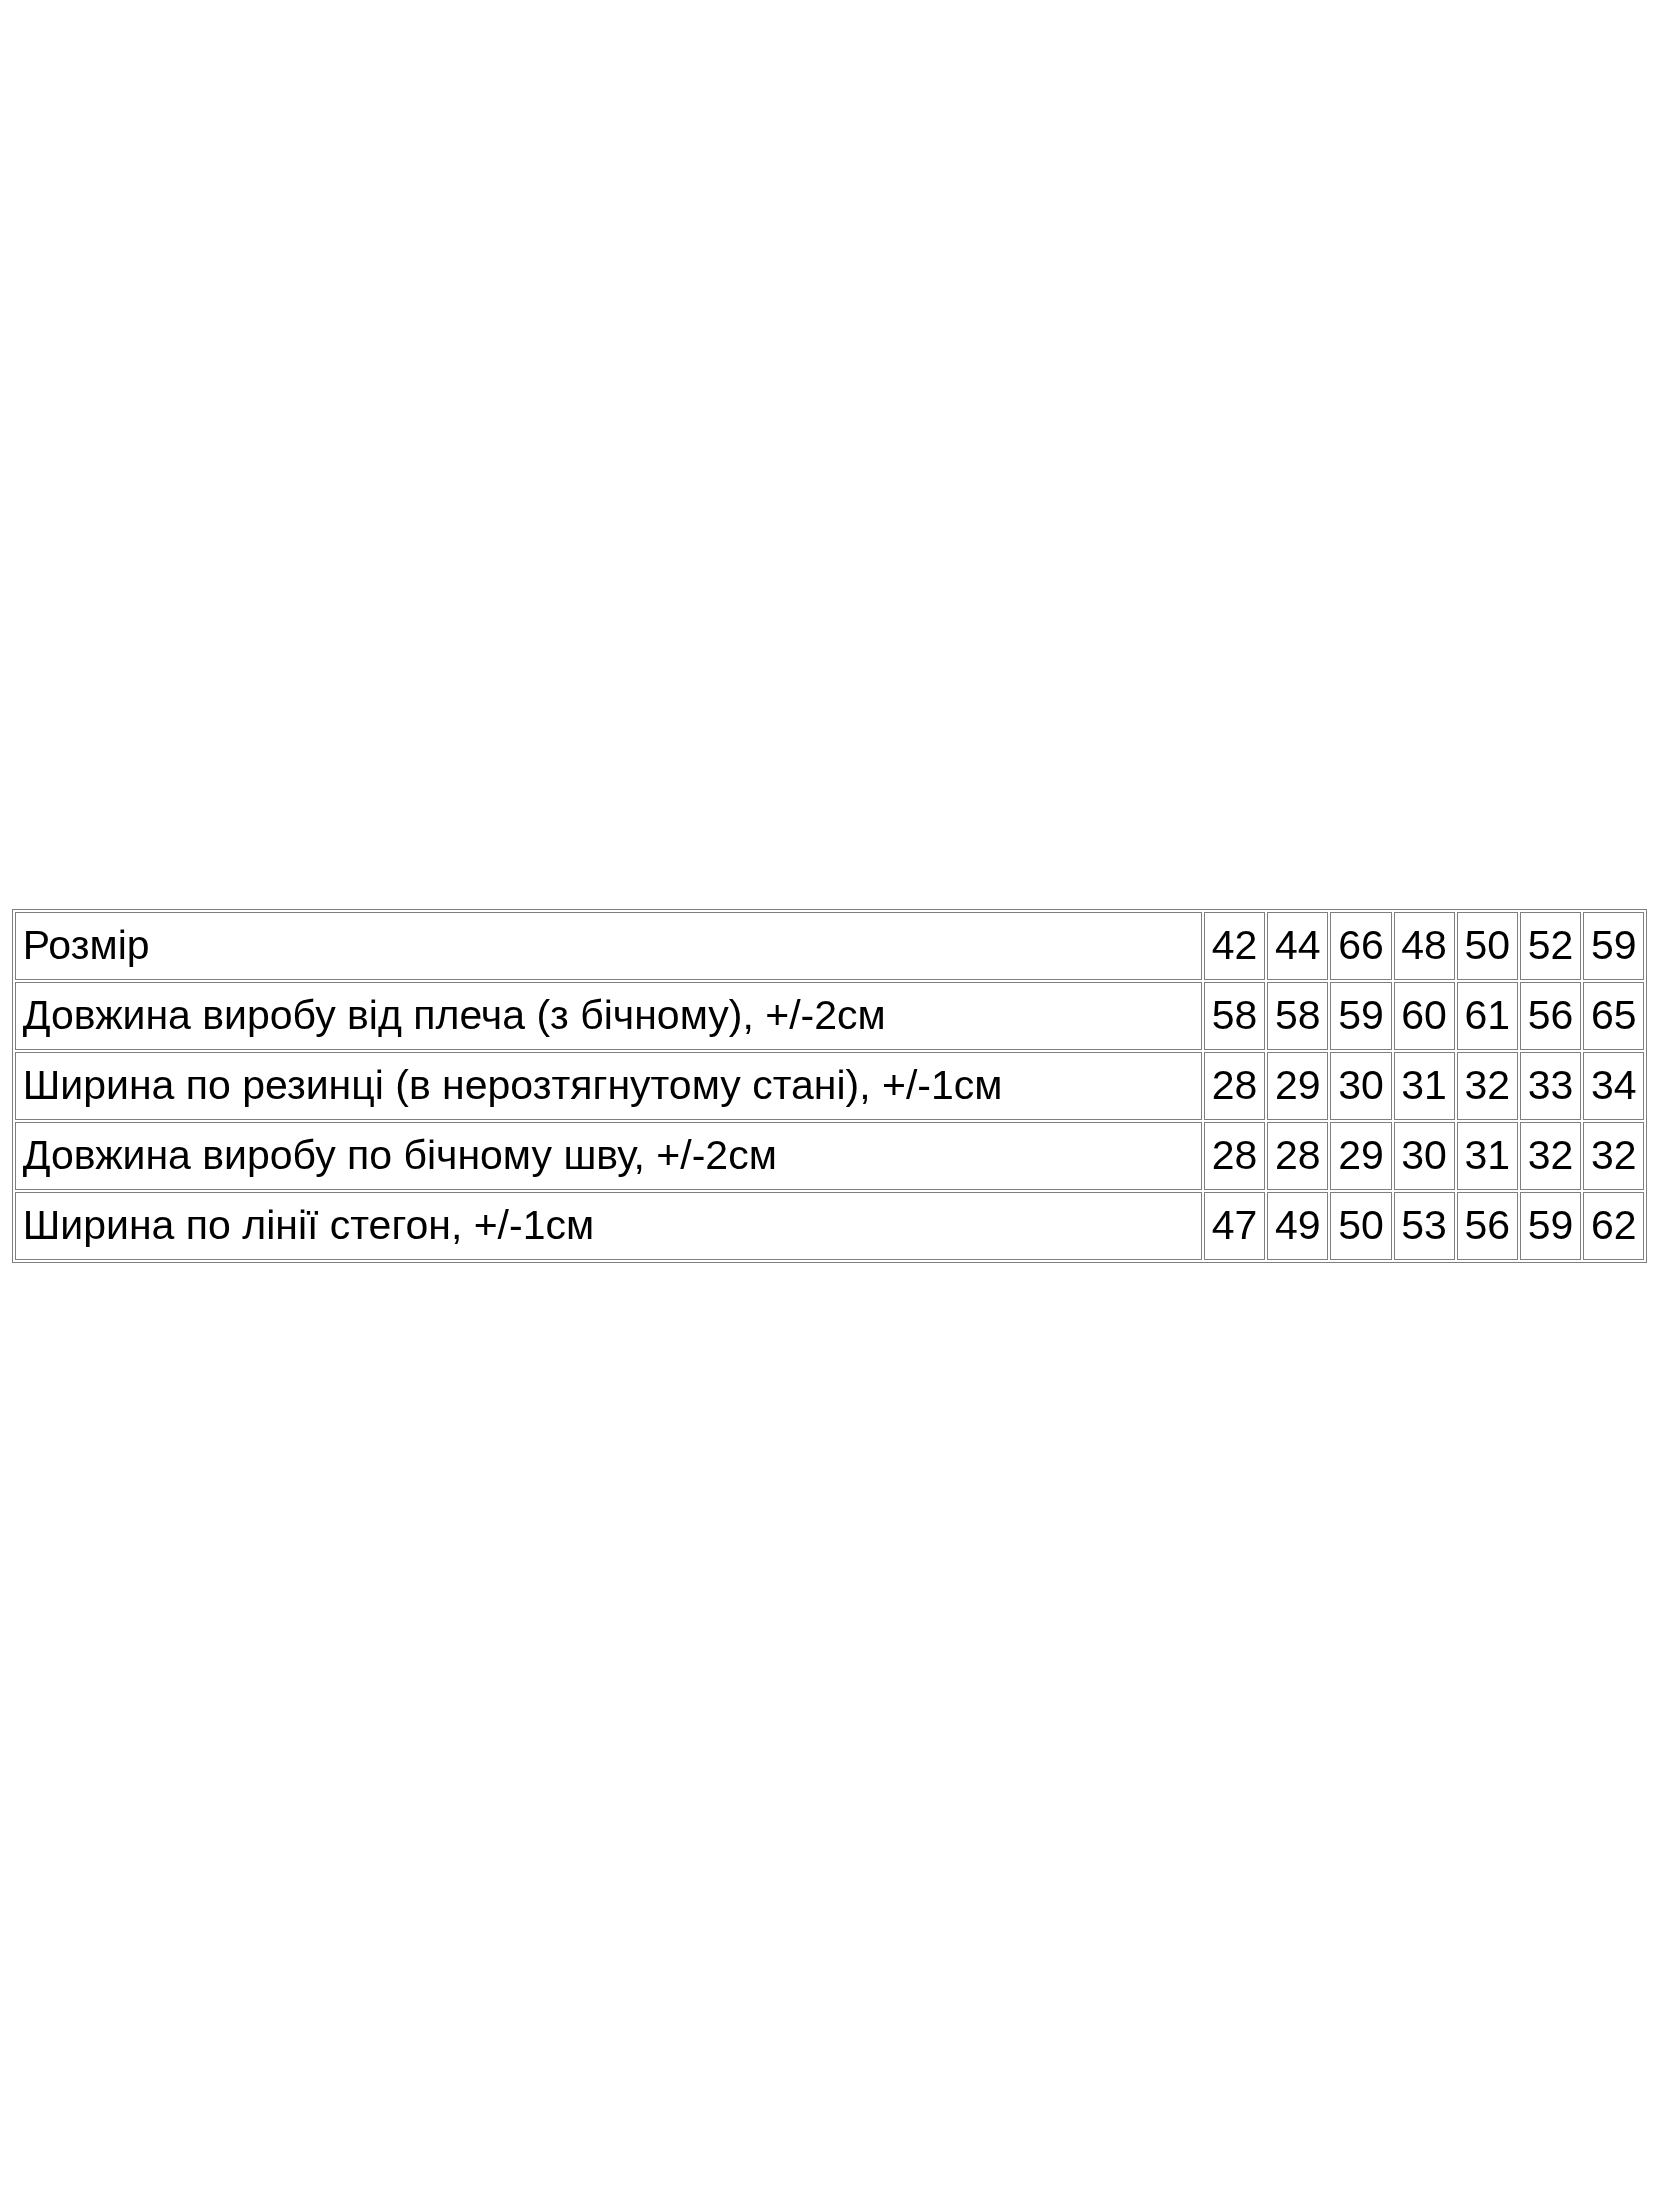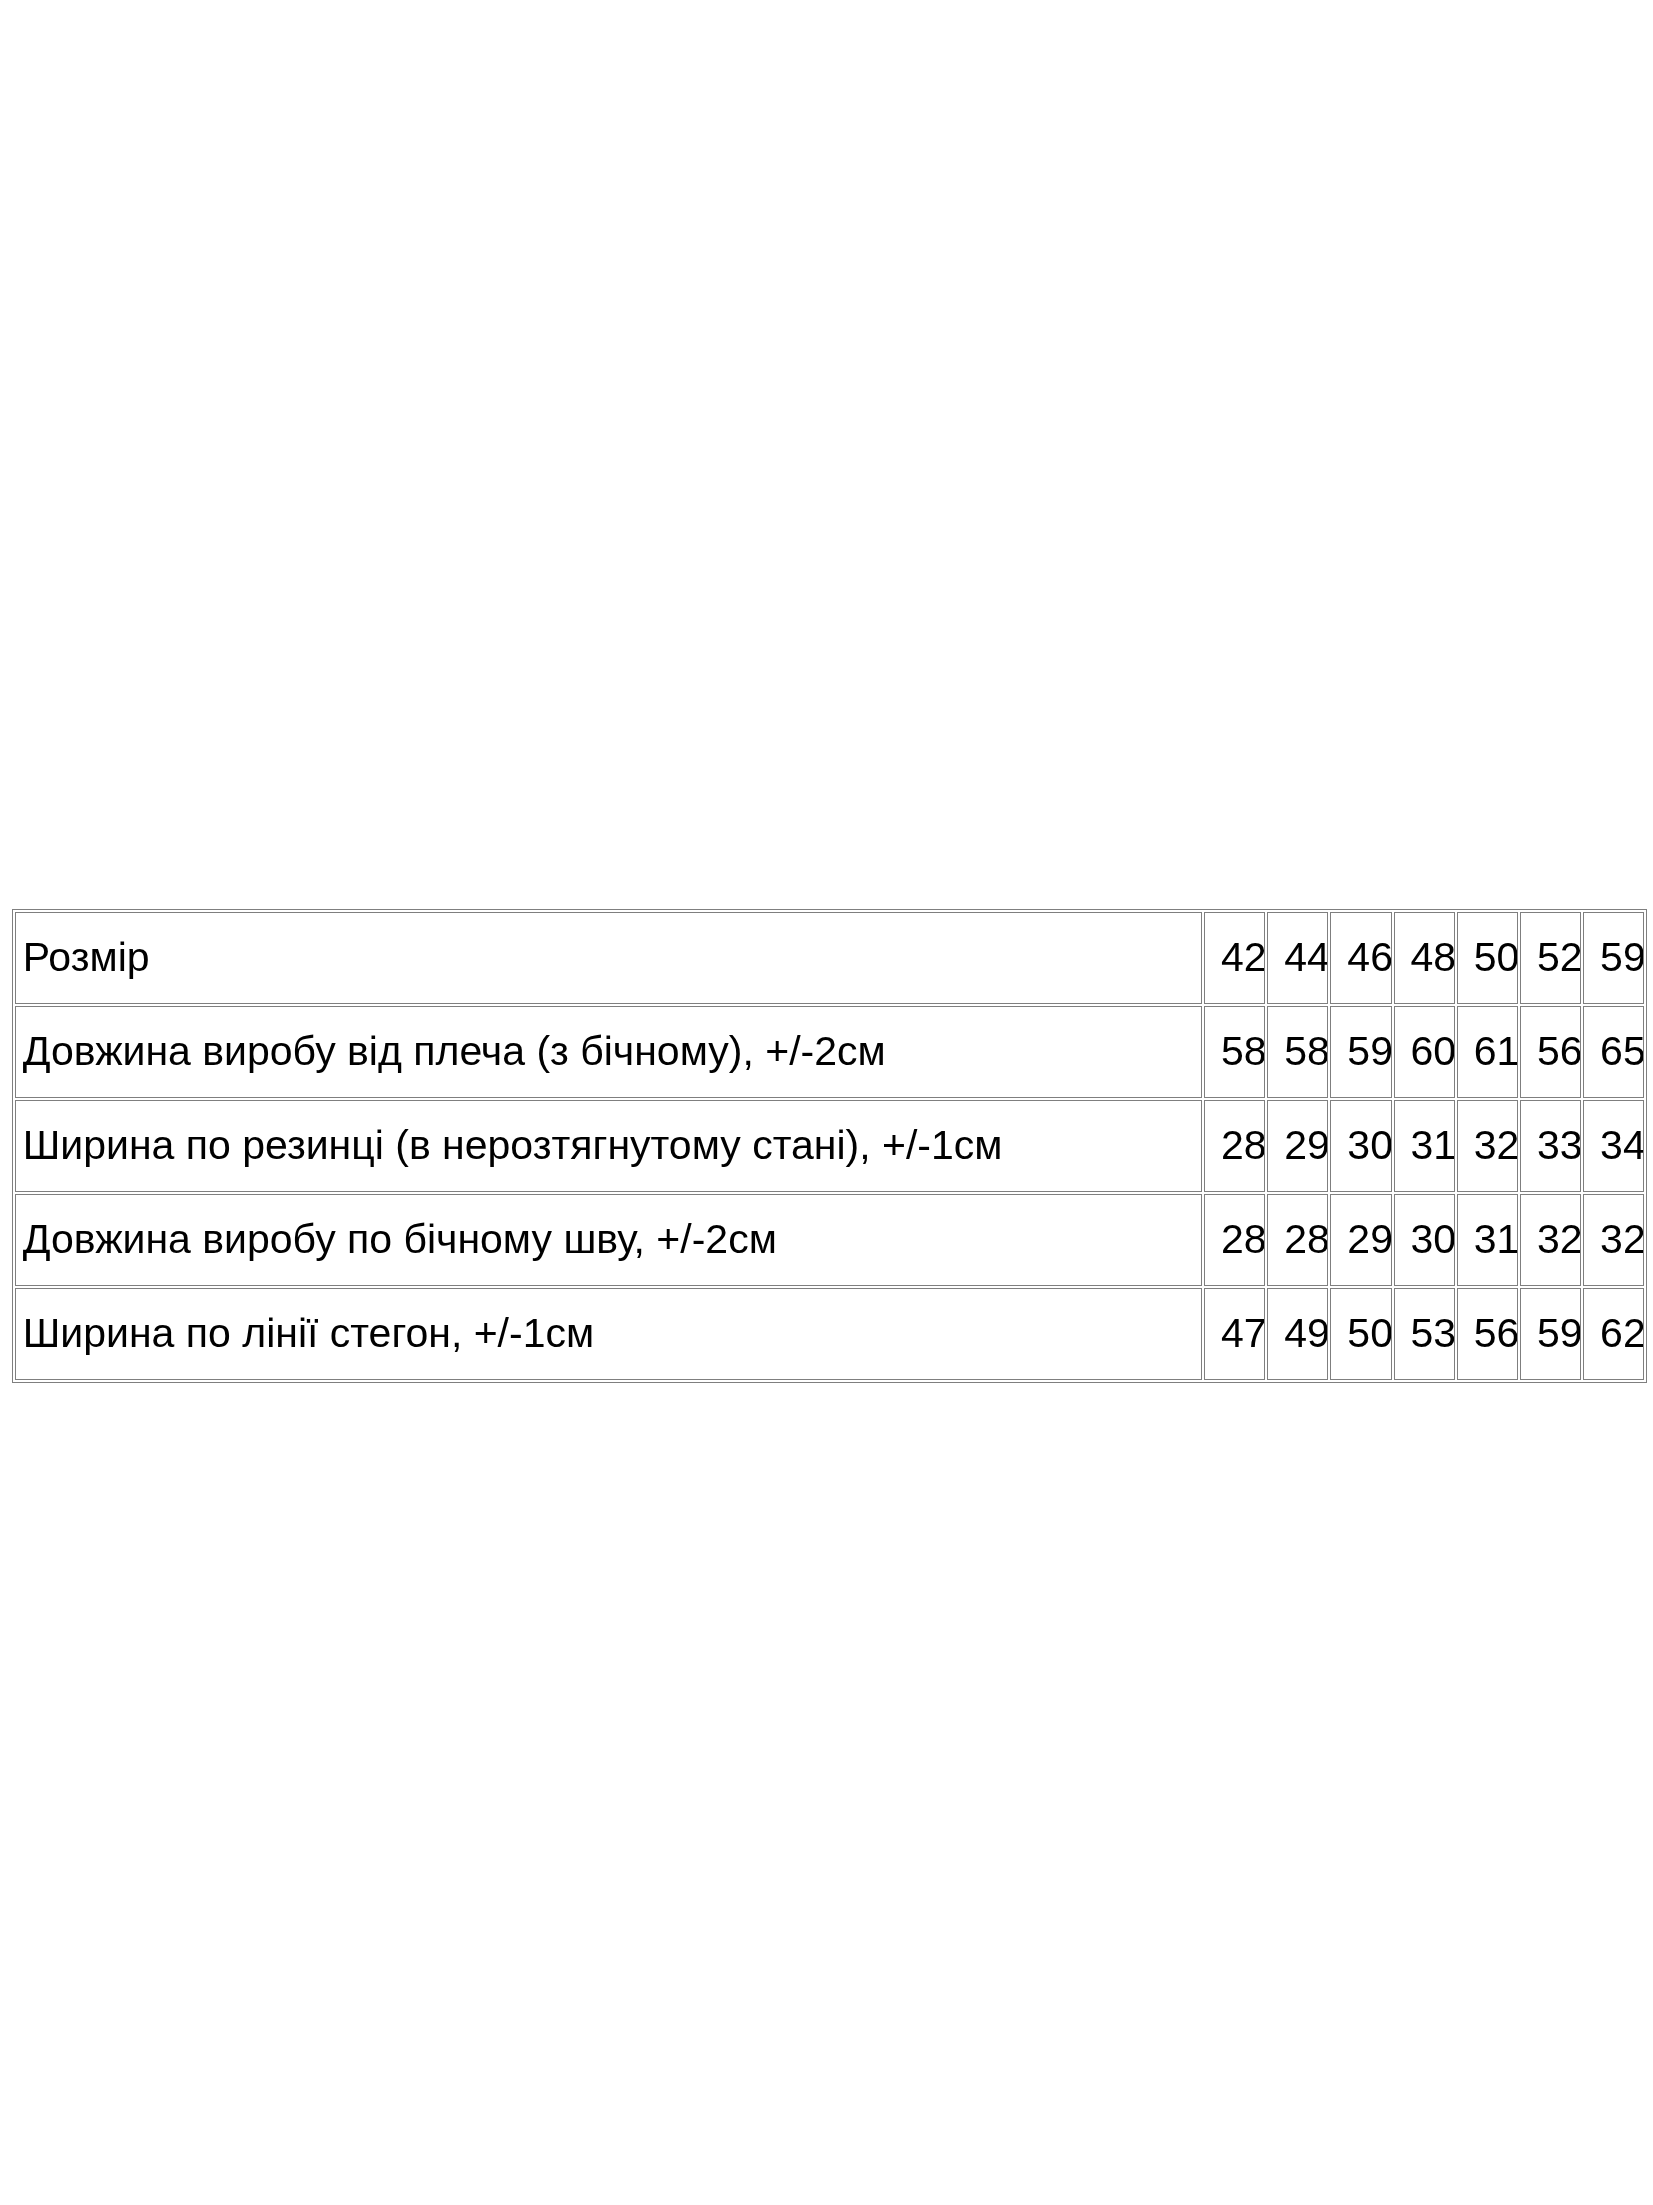--- a/index.html
+++ b/index.html
@@ -28,21 +28,21 @@
     table-layout: fixed;
     width: 100%;
   }
   table.size-chart td {
     border: 1.6px solid var(--border-color, #7f7f7f);
     background: #ffffff;
     font-size: 41px;
     line-height: 1.15;
     height: 58px;
     vertical-align: middle;
-    padding: 16px;
+    padding: 4px;
     overflow: hidden;
     white-space: nowrap;
     color: var(--text-color, #000000);
   }
   table.size-chart td.label-cell {
     text-align: left;
     padding-left: 6.5px;
     padding-right: 3.3px;
   }
   table.size-chart td.num-cell {
@@ -64,21 +64,21 @@
         <col class="num-col">
       <col class="num-col">
         <col class="num-col">
         <col class="num-col">
     </colgroup>
     <tbody>
         <tr>
           <td class="label-cell">Розмір</td>
           <td class="num-cell">42</td>
           <td class="num-cell">44</td>
-          <td class="num-cell">46</td>
+          <td class="num-cell">66</td>
           <td class="num-cell">48</td>
           <td class="num-cell">50</td>
           <td class="num-cell">52</td>
           <td class="num-cell">59</td>
         </tr>
         <tr>
           <td class="label-cell">Довжина виробу від плеча (з бічному), +/-2см</td>
           <td class="num-cell">58</td>
           <td class="num-cell">58</td>
           <td class="num-cell">59</td>

